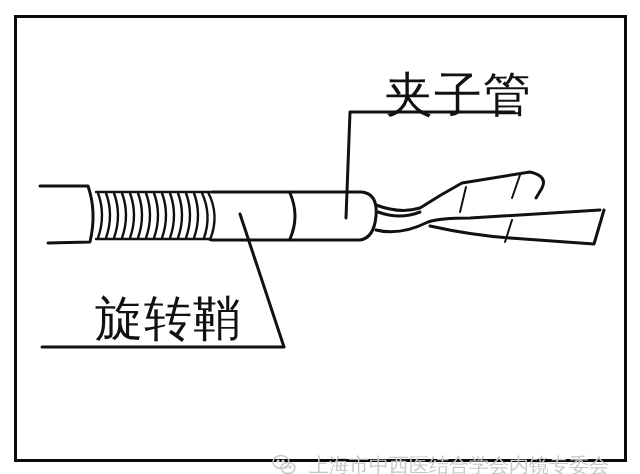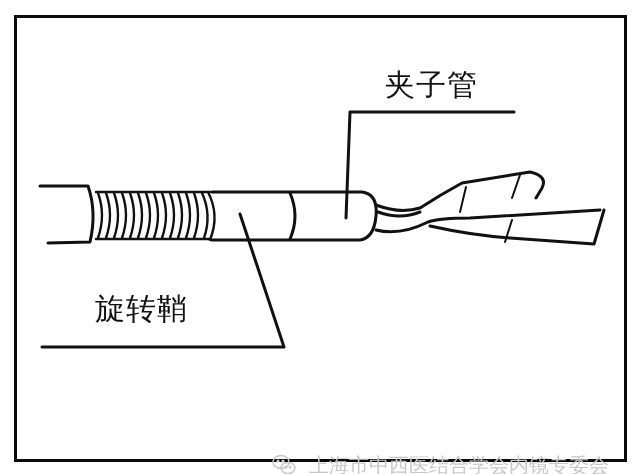--- a/index.html
+++ b/index.html
@@ -4,21 +4,21 @@
 <style>
   html, body { margin: 0; padding: 0; background: #ffffff; }
   body { width: 640px; height: 474px; position: relative; overflow: hidden; }
   .frame {
     position: absolute; left: 14px; top: 15px; width: 607px; height: 441px;
     border: 3px solid #0a0a0a; background: #ffffff;
   }
   svg.drawing { position: absolute; left: 0; top: 0; }
   .label {
     position: absolute; font-family: "DejaVu Sans", sans-serif;
-    color: #111111; font-size: 30px; letter-spacing: 1px; line-height: 1;
+    color: #111111; font-size: 48px; letter-spacing: 1px; line-height: 1;
   }
   .label-clamp-tube { left: 385px; top: 70px; }
   .label-rotating-sheath { left: 95px; top: 294px; }
   .watermark {
     position: absolute; left: 271px; top: 452px; height: 26px;
     display: flex; align-items: center; gap: 12px;
     color: #c8c8c8; font-family: "DejaVu Sans", sans-serif; font-size: 20px;
   }
   .watermark svg { display: block; }
 </style>

